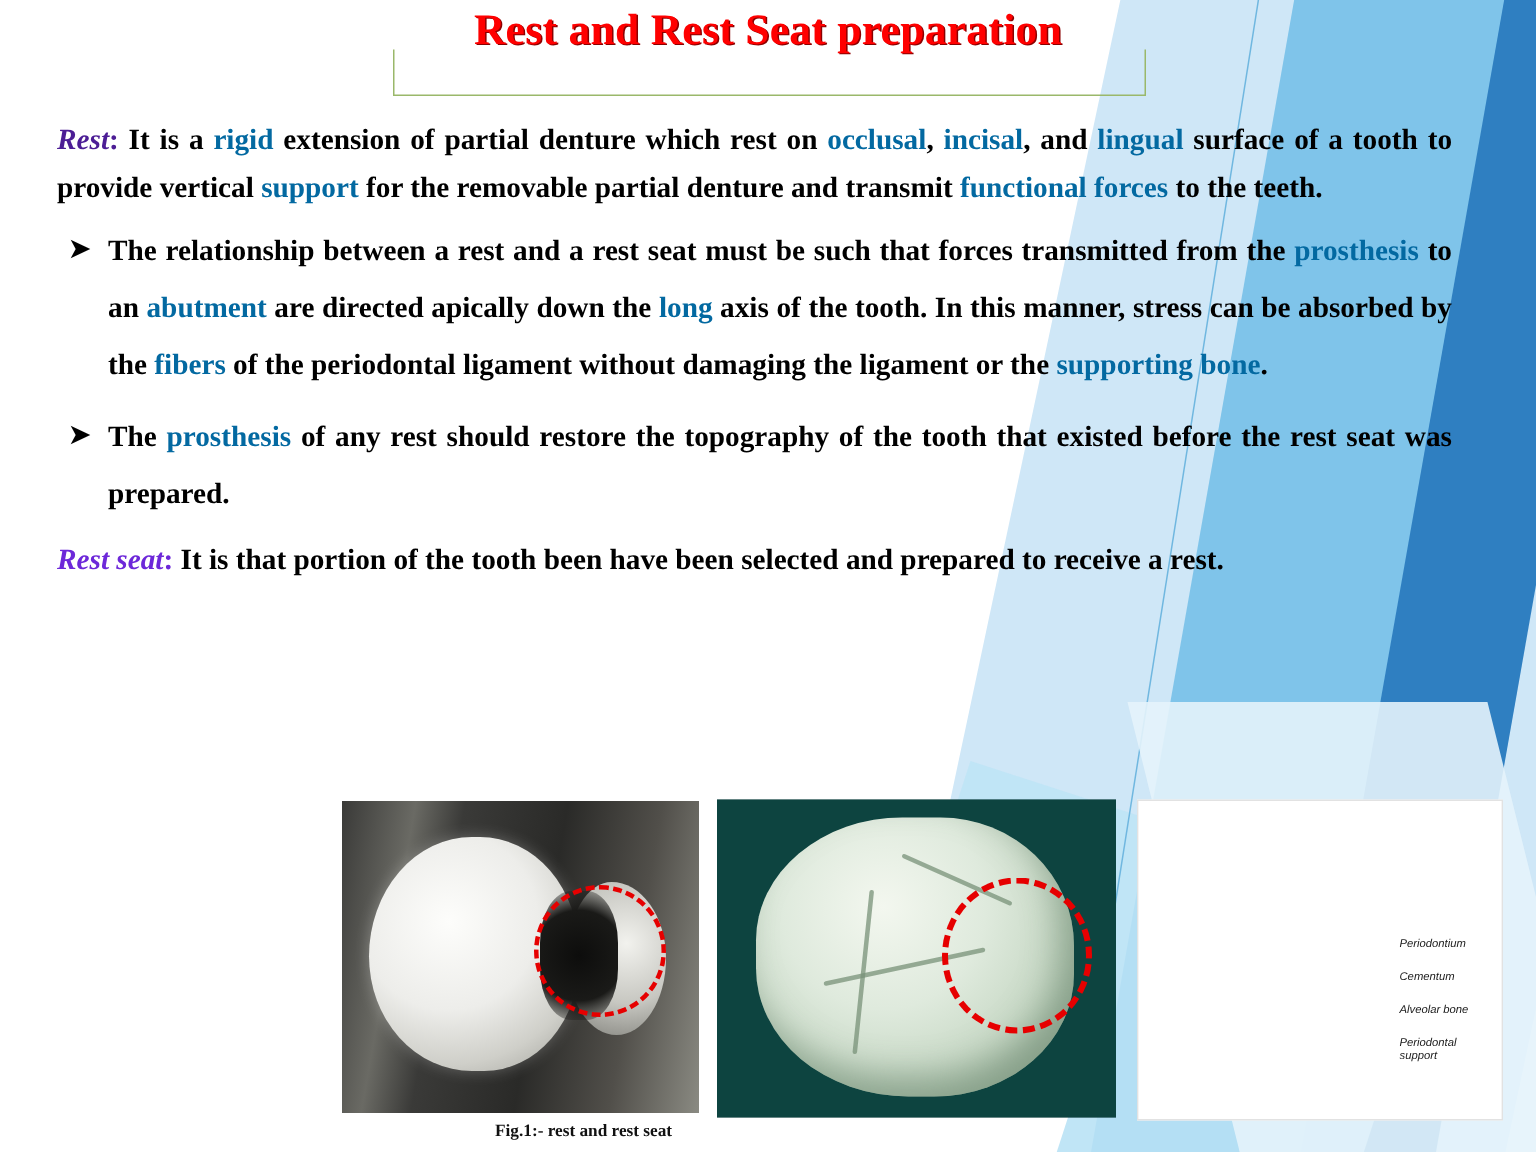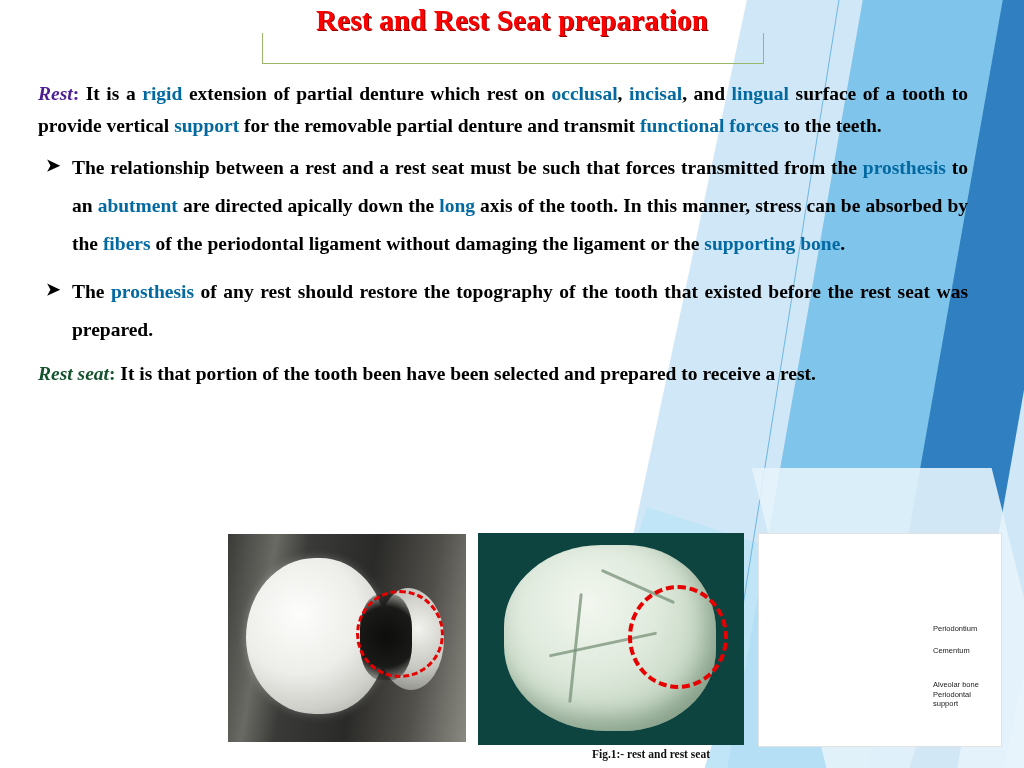--- a/index.html
+++ b/index.html
@@ -140,55 +140,56 @@
   }
   .rest-seat {
     margin-top: 12px;
     text-align: left;
     font-weight: bold;
     line-height: 1.5;
     width: 880px;
   }
   .navy { color: #4c1d95; }
   .red  { color: #0369a1; }
-  .redx { color: #14532d; }
+  .redx { color: #6d28d9; }
   .ital { font-style: italic; }
 
   
   .figures {
     position: absolute;
     top: 530px;
     left: 0;
     width: 1024px;
     height: 238px;
     z-index: 7;
   }
   .fig {
     position: absolute;
     overflow: hidden;
+    font-style: italic;
   }
   .fig1 {
     left: 228px; top: 4px; width: 238px; height: 208px;
     background: #2b2b2b;
   }
   .fig2 {
     left: 478px; top: 3px; width: 266px; height: 212px;
     background: #0b3a3a;
   }
   .fig3 {
     left: 758px; top: 3px; width: 242px; height: 212px;
     background: #ffffff;
     border: 1px solid #e2e2e2;
   }
   .fig-caption {
     position: absolute;
     top: 218px;
     left: 330px;
     width: 380px;
-    text-align: right;
+    text-align: left;
     font-size: 11.5px;
     font-weight: bold;
     color: #111;
   }
 
   
   .xr-bg {
     position: absolute; inset: 0;
     background:
       linear-gradient(100deg, #3a3a38 0%, #6a6a64 18%, #3a3a38 30%, #2a2a28 55%, #514f4a 78%, #8a8a82 100%);
@@ -364,20 +365,20 @@
         <path d="M40,84 q6,-8 14,-2" stroke="#c0392b" stroke-width="2" fill="none"></path>
         <path d="M126,82 q8,-6 14,2" stroke="#c0392b" stroke-width="2" fill="none"></path>
 
         <line x1="108" y1="96" x2="170" y2="96" stroke="#555" stroke-width="1"></line>
         <line x1="118" y1="118" x2="170" y2="118" stroke="#555" stroke-width="1"></line>
         <line x1="140" y1="140" x2="170" y2="140" stroke="#555" stroke-width="1"></line>
         <line x1="126" y1="162" x2="170" y2="162" stroke="#555" stroke-width="1"></line>
       </svg>
       <div class="an-label" style="left:174px; top:90px;">Periodontium</div>
       <div class="an-label" style="left:174px; top:112px;text-align:right;">Cementum</div>
-      <div class="an-label" style="left:174px; top:134px;margin-top:12px;">Alveolar bone</div>
+      <div class="an-label" style="left:174px; top:134px;">Alveolar bone</div>
       <div class="an-label" style="left:174px; top:156px; width:62px; white-space:normal;">Periodontal support</div>
     </div>
 
     <div class="fig-caption">Fig.1:- rest and rest seat</div>
   </div>
 
 </div>
 
 </body></html>

